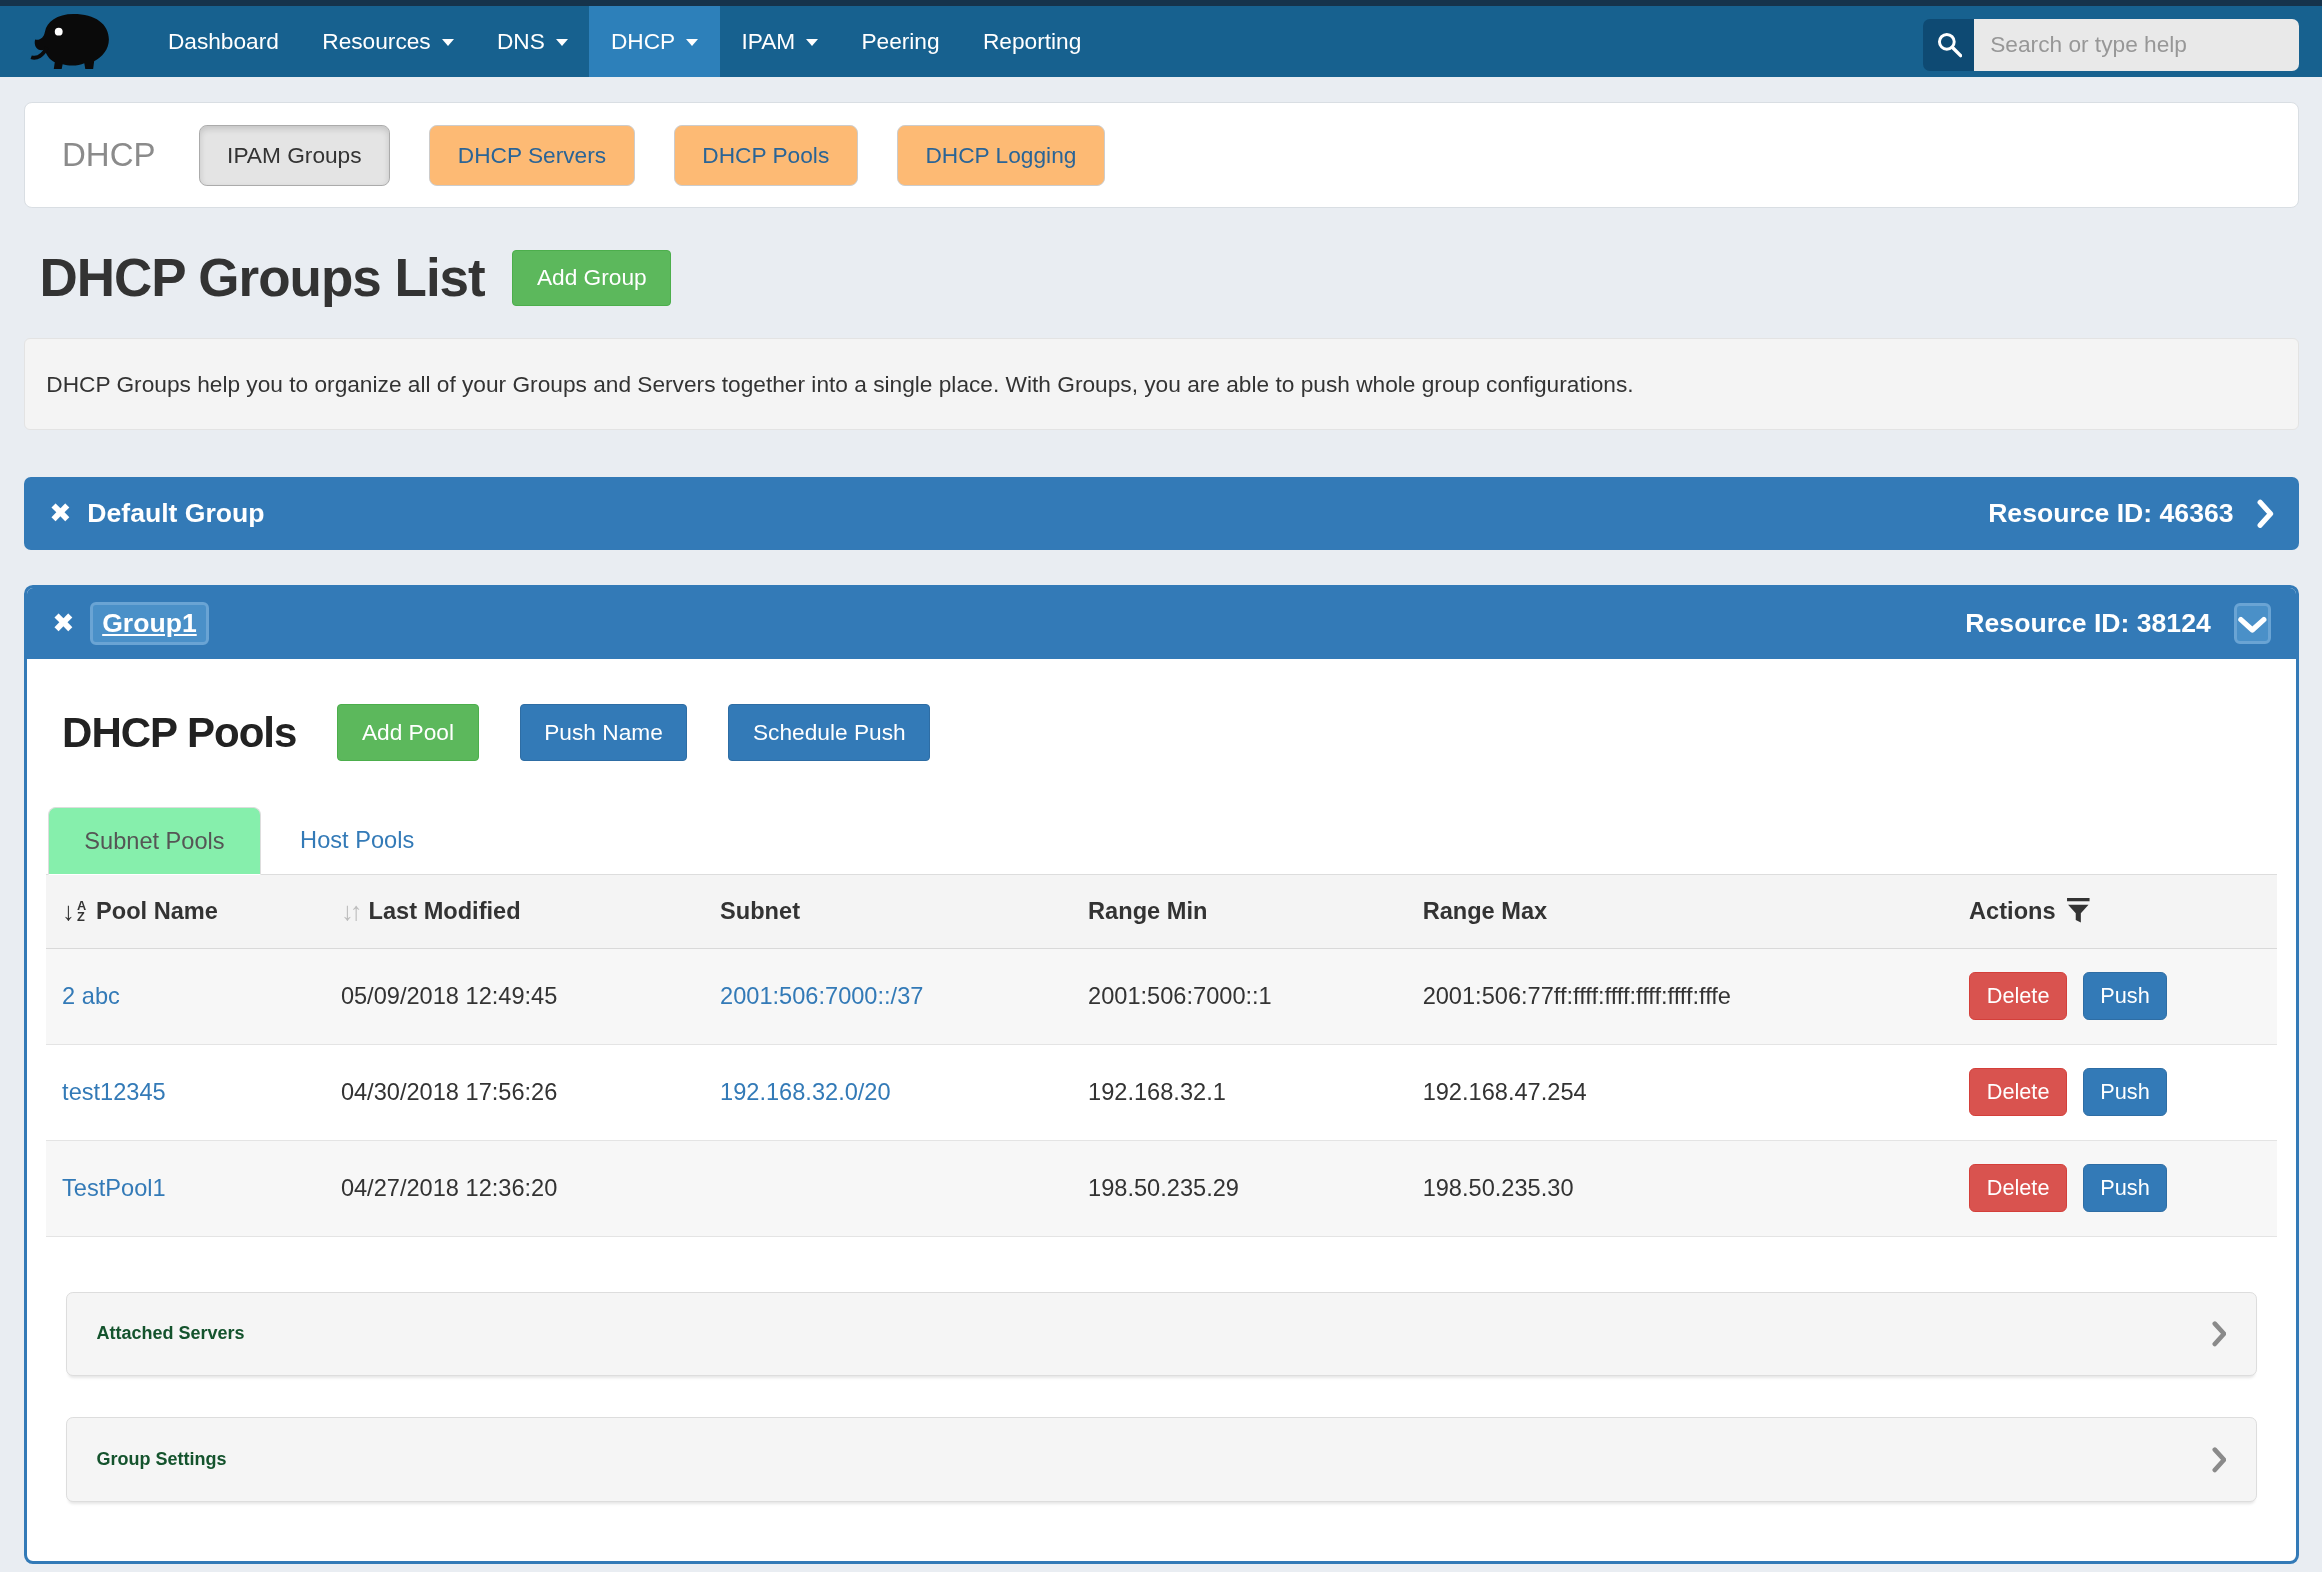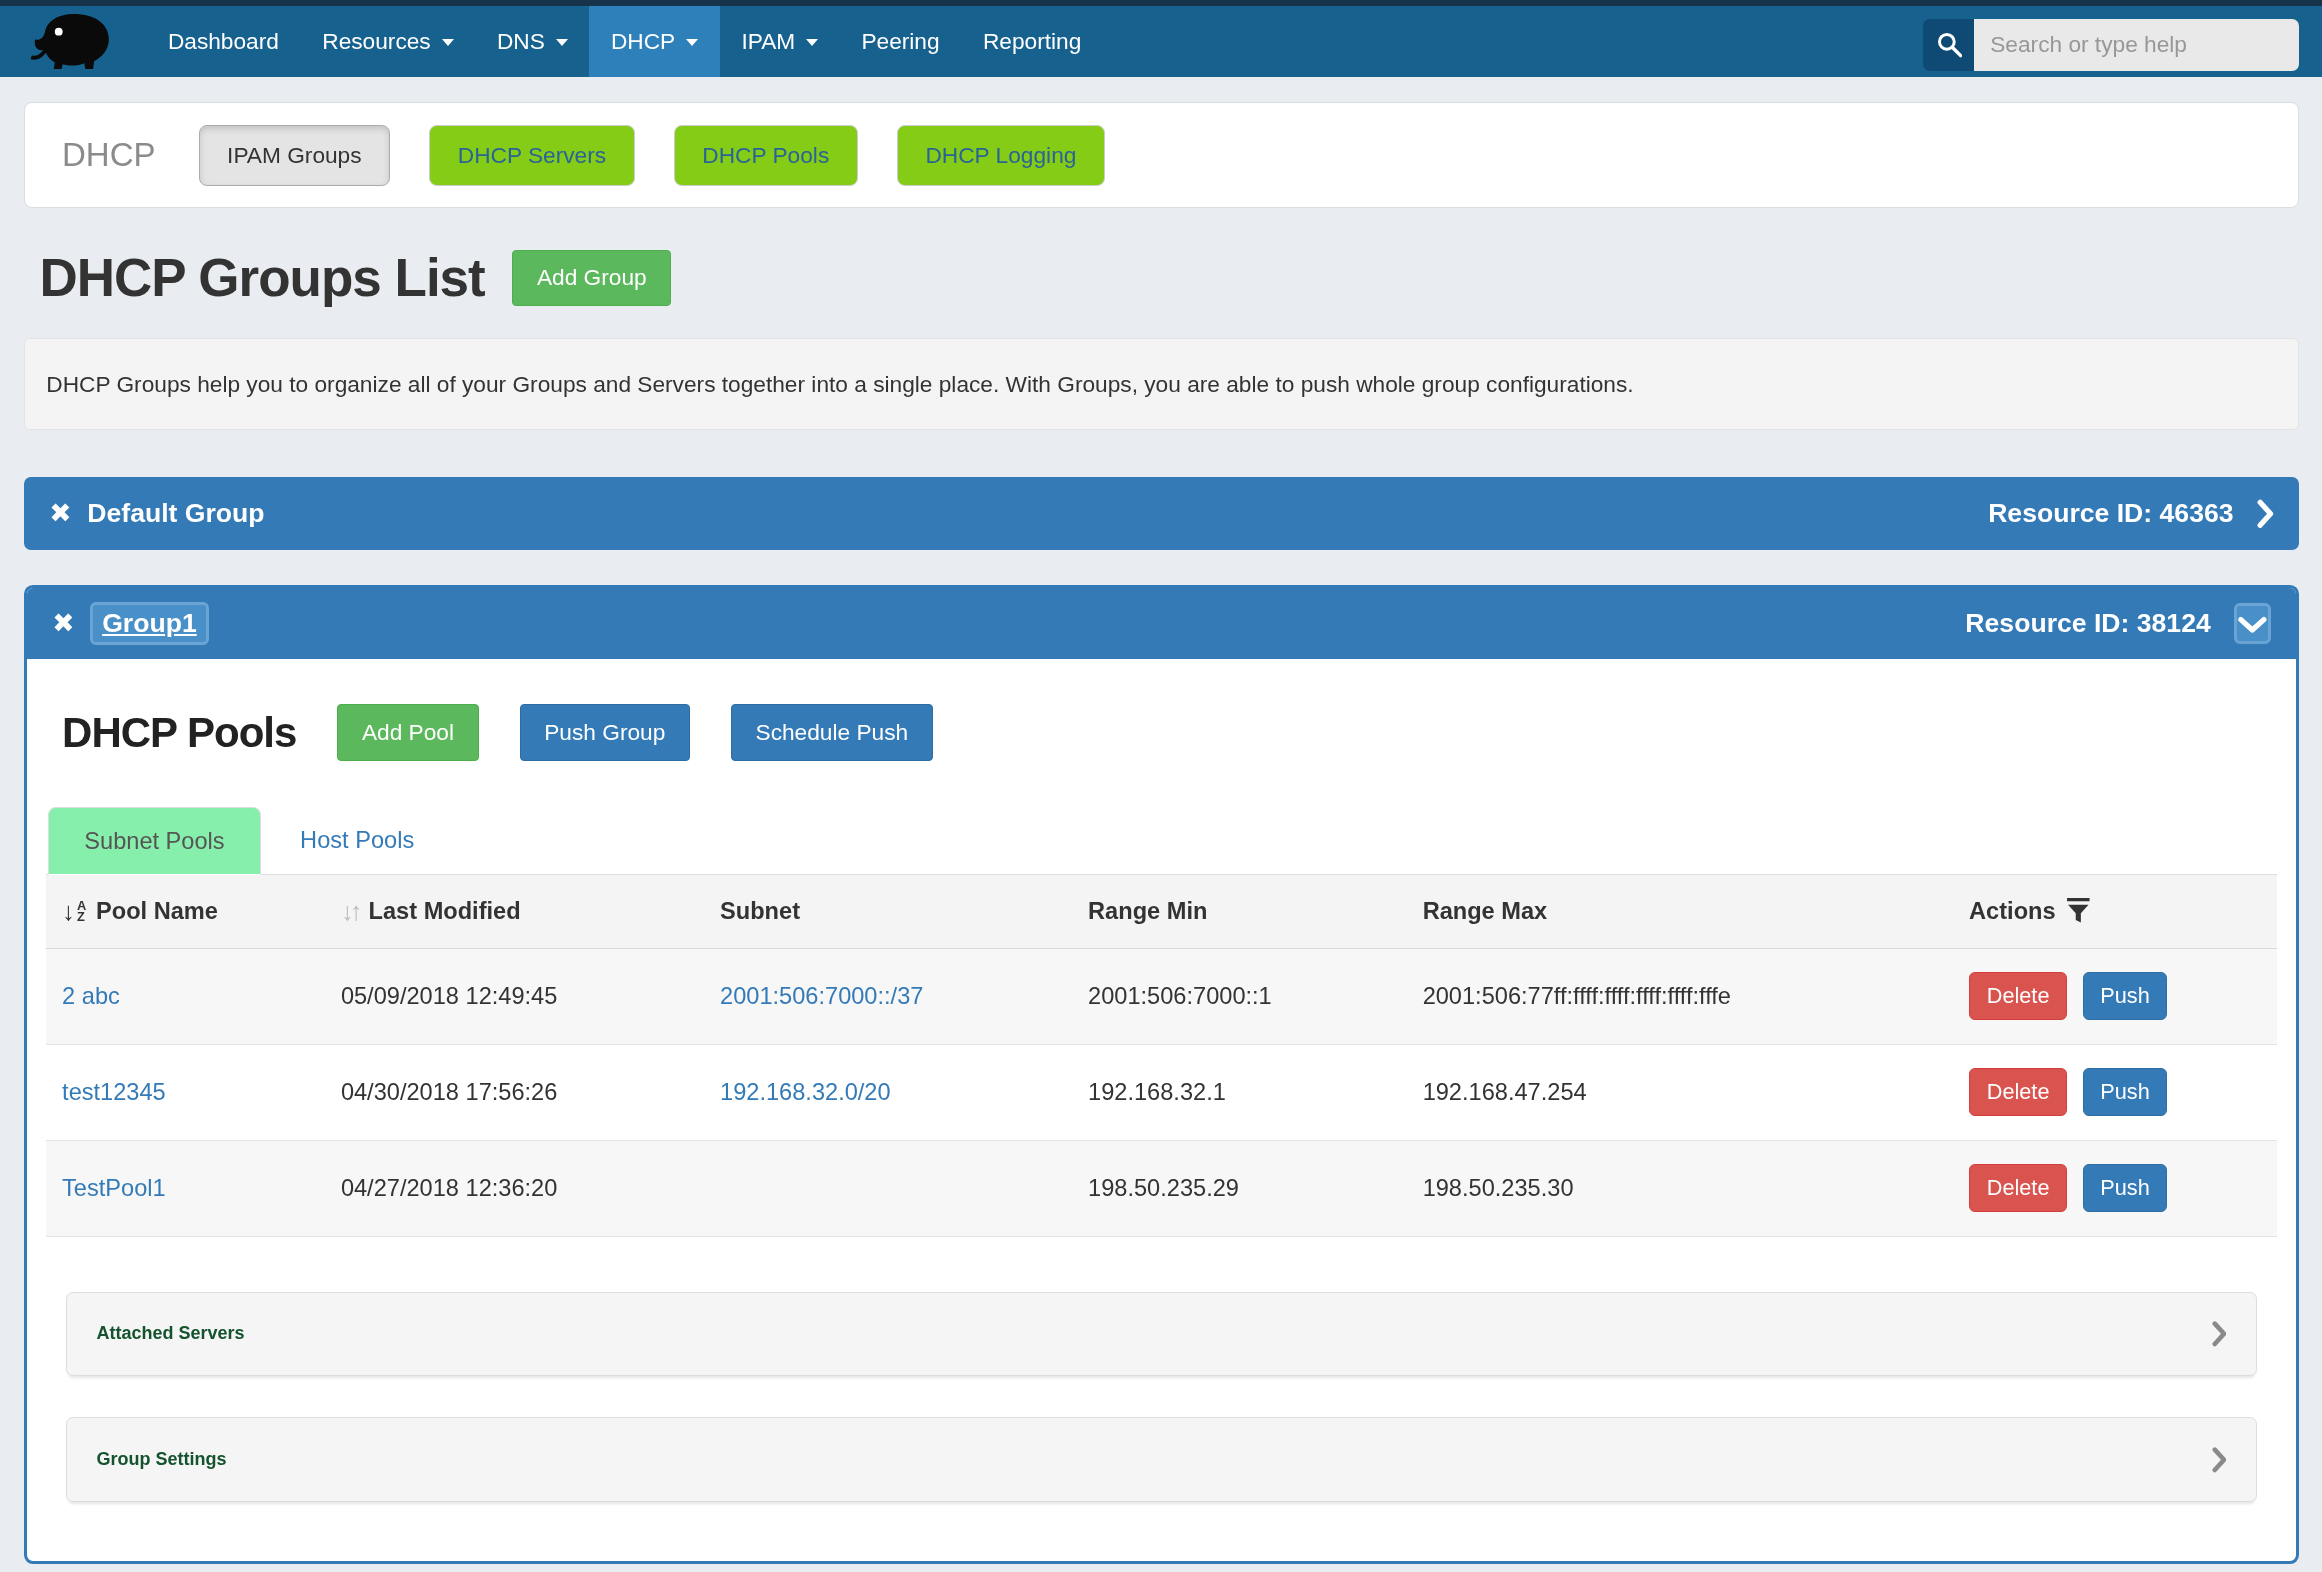--- a/index.html
+++ b/index.html
@@ -42,21 +42,21 @@
   .search input::placeholder { color: #979797; }
 
   
   .tabbar {
     margin: 25.6px 23.6px 0; background: #fff; border: 1px solid #d9dee3;
     border-radius: 7.9px; padding: 21.7px 23.6px; display: flex; align-items: center;
   }
   .section-label { font-size: 33px; color: #8b8b8b; margin: 0 43px 0 13.8px; }
   .tab-btn {
     font-size: 22.7px; padding: 15.8px 27.6px; border-radius: 7.9px; margin-right: 39px;
-    cursor: pointer; border: 1px solid #ccc; background: #84cc16; color: #2a6496;
+    cursor: pointer; border: 1px solid #ccc; background: #fdba74; color: #2a6496;
     font-family: inherit;
   }
   .tab-btn.active {
     background: #e4e4e4; border-color: #ababab; color: #333;
     box-shadow: inset 0 3px 5.9px rgba(0,0,0,.14);
   }
 
   
   .page-head { margin: 39px 23.6px 0; padding-left: 15.8px; display: flex; align-items: center; }
   .page-head h1 { font-size: 53px; font-weight: bold; color: #333; letter-spacing: -1px; }
@@ -234,21 +234,21 @@
       <svg width="16.7" height="29.6" viewBox="0 0 16 28">
           <polyline points="3,3 13,14 3,25" fill="none" stroke="currentColor" stroke-width="5" stroke-linecap="round" stroke-linejoin="round"></polyline>
         </svg>
     </span>
   </div>
 
   <div class="group-body">
     <div class="pools-head">
       <h2>DHCP Pools</h2>
       <button class="btn btn-green btn-lg">Add Pool</button>
-      <button class="btn btn-blue btn-lg">Push Group</button>
+      <button class="btn btn-blue btn-lg">Push Name</button>
       <button class="btn btn-blue btn-lg">Schedule Push</button>
     </div>
 
     <div class="pool-tabs">
       <span class="ptab active">Subnet Pools</span>
       <a class="ptab link">Host Pools</a>
     </div>
 
     <table>
       <thead>

